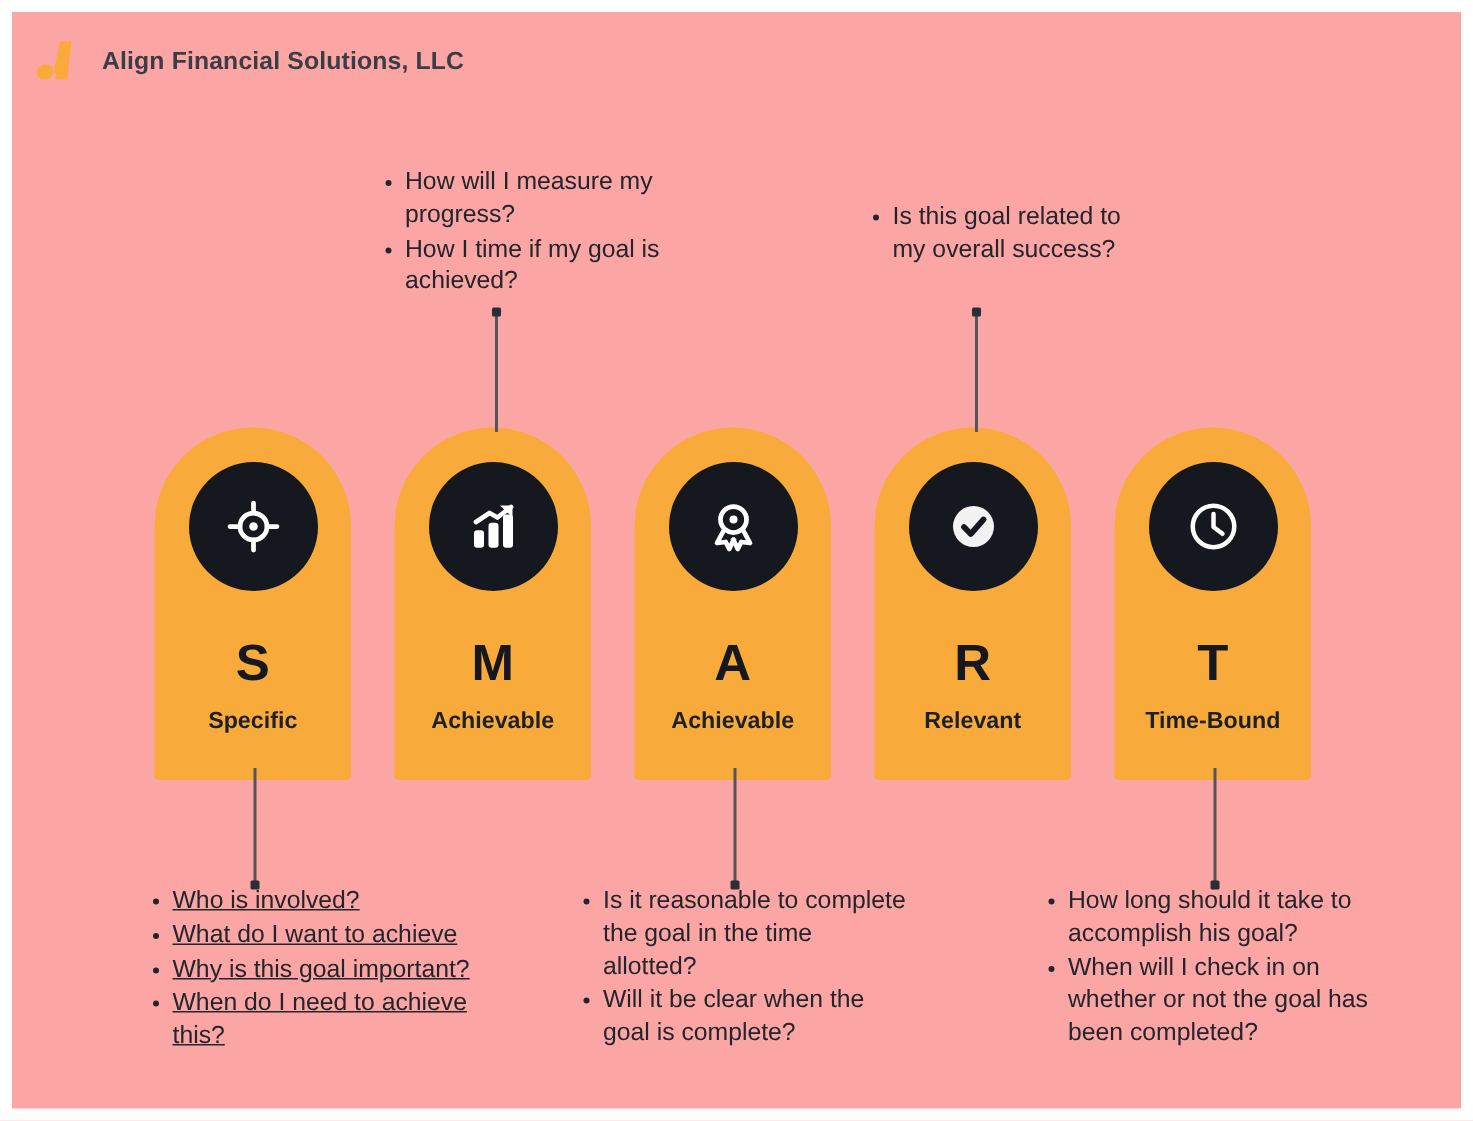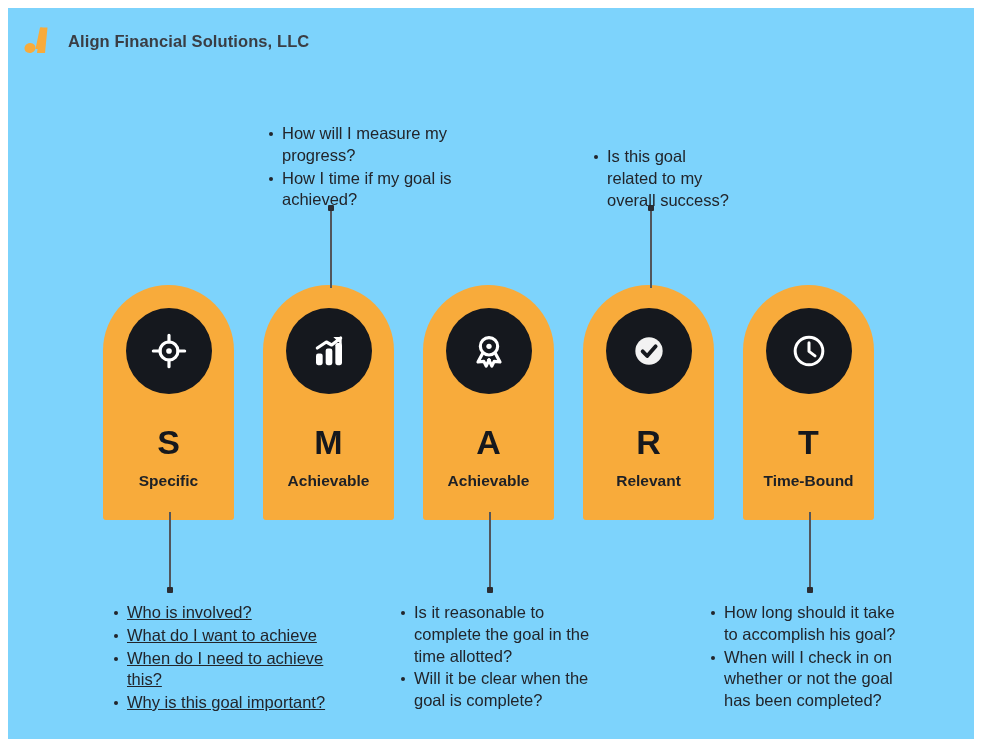--- a/index.html
+++ b/index.html
@@ -12,21 +12,21 @@
     height: 747px;
     overflow: hidden;
     font-family: "Liberation Sans", sans-serif;
   }
   #canvas {
     position: absolute;
     left: 8px;
     top: 8px;
     width: 966px;
     height: 731px;
-    background: #7dd3fc;
+    background: #fca5a5;
     overflow: hidden;
   }
 
   
   #brand {
     position: absolute;
     left: 10px;
     top: 14px;
     display: flex;
     align-items: center;
@@ -111,21 +111,21 @@
   .connector.cap-bottom::after { bottom: -3px; }
 
   
   .callout {
     position: absolute;
     color: #22252b;
     font-size: 16.5px;
     line-height: 1.32;
   }
   .callout ul {
-    margin: 12px;
+    margin: 0;
     padding: 0 0 0 19px;
     list-style: none;
   }
   .callout li {
     position: relative;
     margin: 0 0 1px 0;
   }
   .callout li::before {
     content: "";
     position: absolute;
@@ -231,22 +231,22 @@
   <div class="callout" style="left:568px; top:126px; width:175px;">
     <ul>
       <li>Is this goal related to my overall success?</li>
     </ul>
   </div>
 
   <div class="callout" style="left:88px; top:582px; width:252px;text-decoration:underline;">
     <ul>
       <li>Who is involved?</li>
       <li>What do I want to achieve</li>
+      <li>Why is this goal important?</li>
       <li>When do I need to achieve this?</li>
-      <li>Why is this goal important?</li>
     </ul>
   </div>
 
   <div class="callout" style="left:375px; top:582px; width:222px;">
     <ul>
       <li>Is it reasonable to complete the goal in the time allotted?</li>
       <li>Will it be clear when the goal is complete?</li>
     </ul>
   </div>
 

